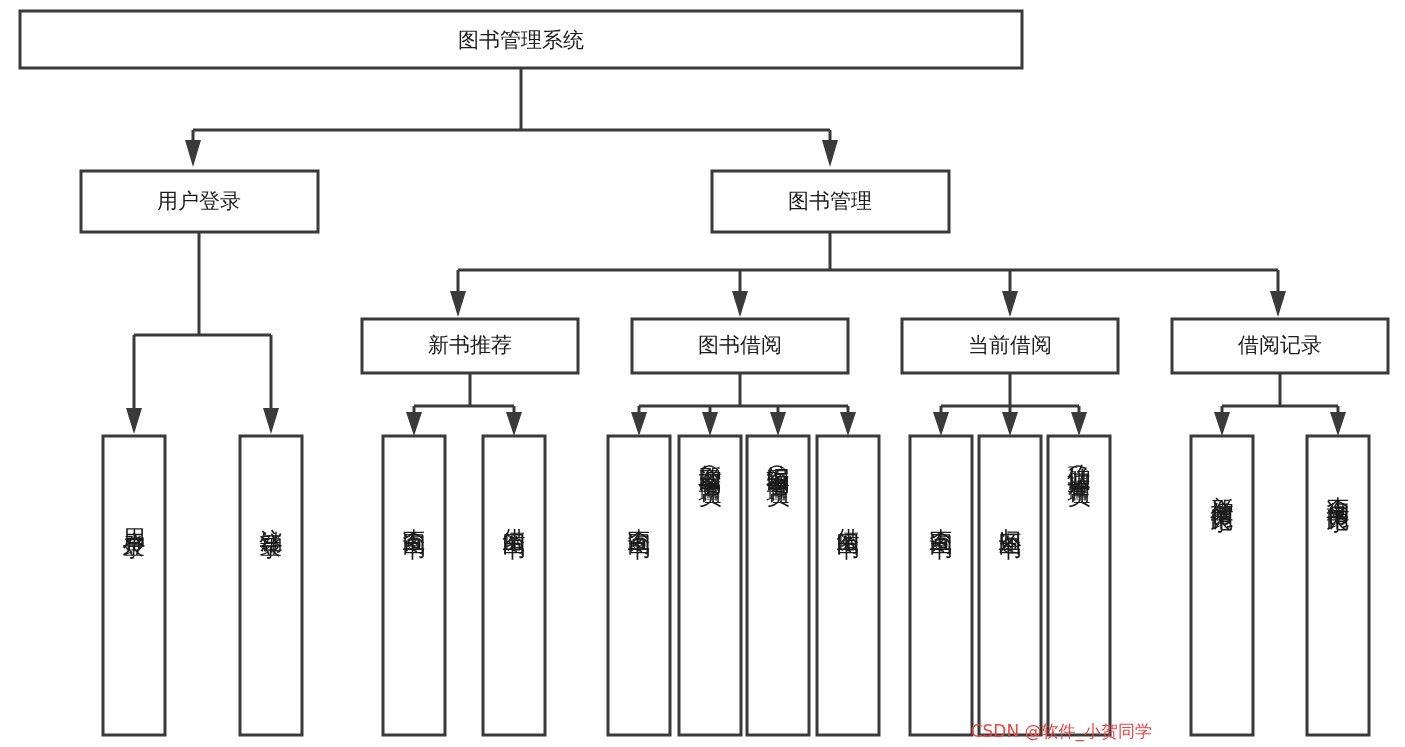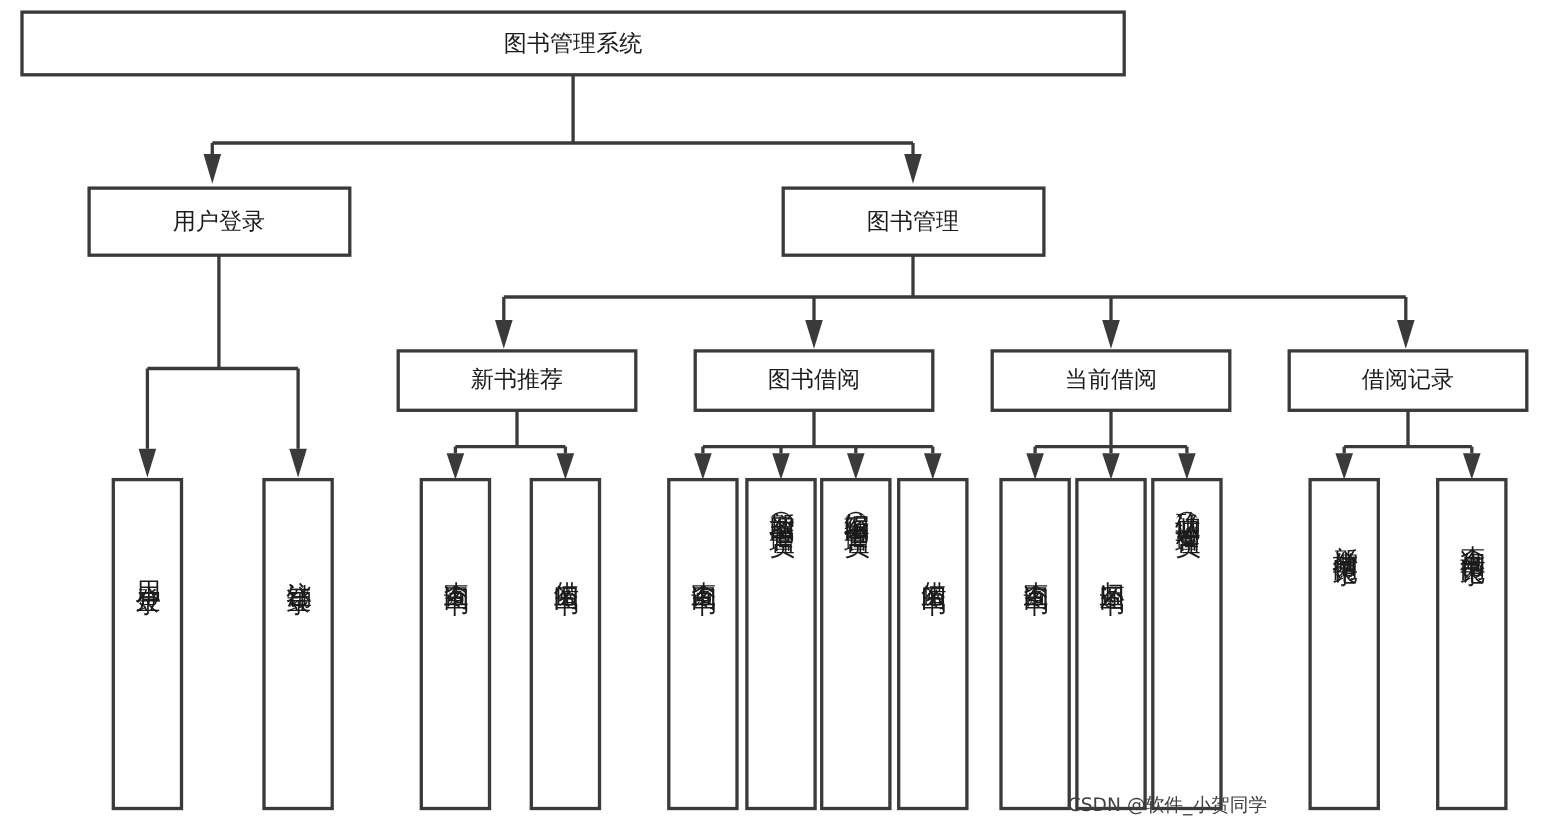--- a/index.html
+++ b/index.html
@@ -65,21 +65,21 @@
     letter-spacing: 3px;
     color: #1b1b1b;
     white-space: nowrap;
   }
   .watermark {
     position: absolute;
     right: 8px;
     bottom: 4px;
     font-family: "DejaVu Sans", "Liberation Sans", sans-serif;
     font-size: 17px;
-    color: #404040;
+    color: #ef4444;
     white-space: nowrap;
     pointer-events: none;
   }
 </style>
 </head>
 <body>
 
 <div id="diagram-root">
 
   <svg id="tree-svg" viewBox="0 0 1405 747">

